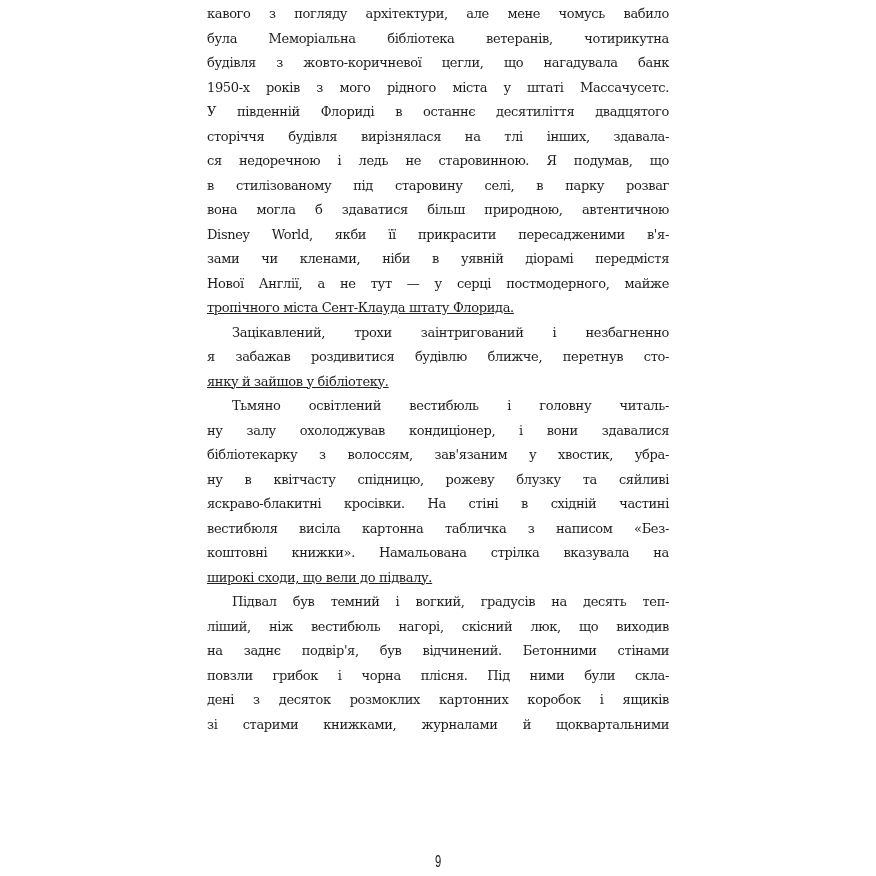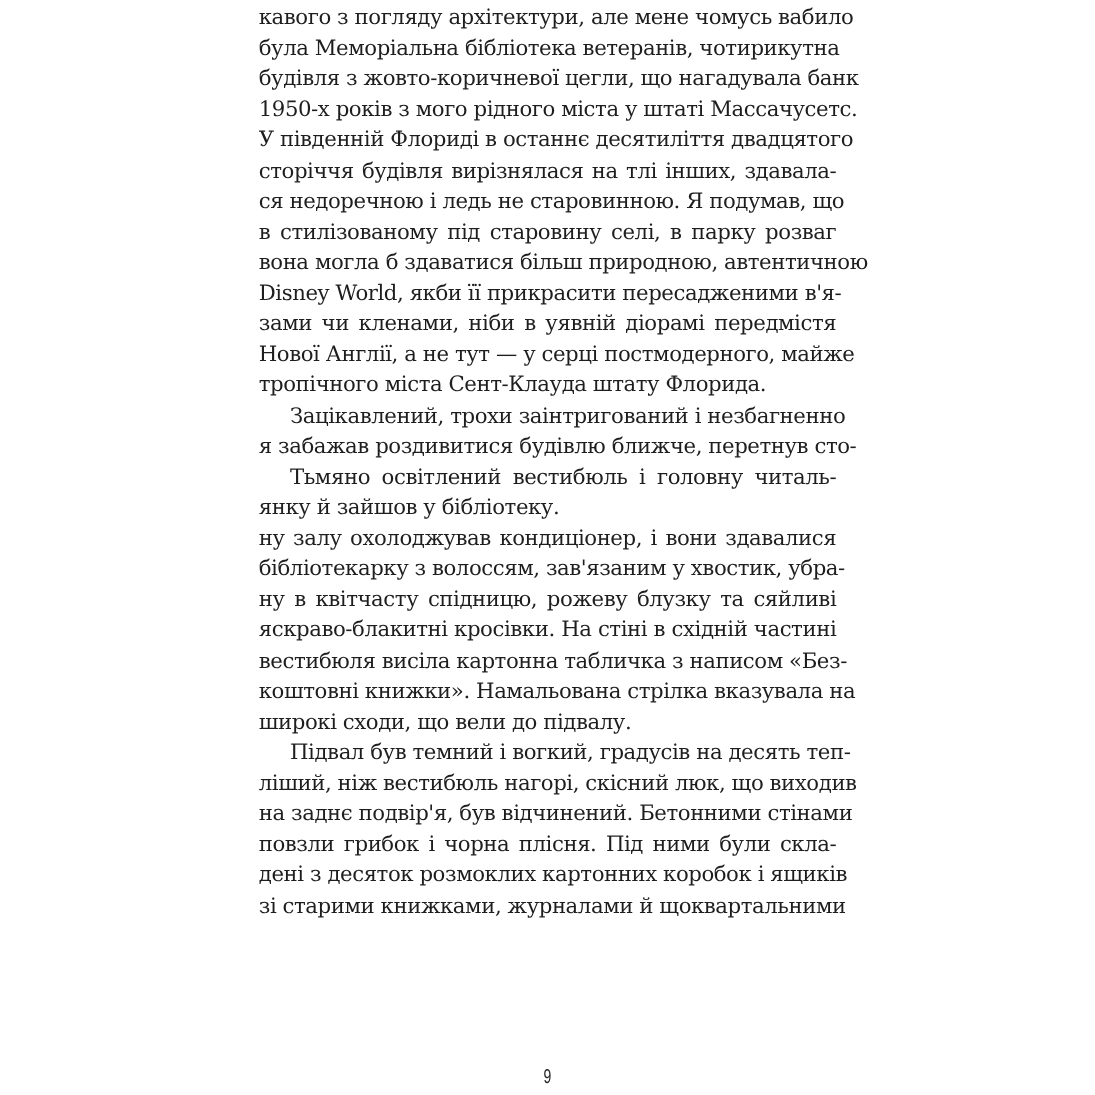--- a/index.html
+++ b/index.html
@@ -19,34 +19,35 @@
       top: 0px;
       width: 462px;
       height: 876px;
     }
     .text-block {
       position: absolute;
       left: 0;
       top: 2px;
       width: 462px;
       font-family: "DejaVu Serif", "Liberation Serif", serif;
-      font-size: 17px;
+      font-size: 13px;
       line-height: 24.5px;
       color: #1e1e1e;
       letter-spacing: -0.35px;
     }
     .line {
       display: block;
       white-space: nowrap;
       text-align: justify;
       text-align-last: justify;
       height: 24.5px;
     }
     .line.last {
       text-align-last: left;
+      text-decoration: underline;
     }
     .line.indent {
       padding-left: 25px;
     }
     .page-number {
       position: absolute;
       left: 0;
       width: 462px;
       top: 853px;
       text-align: center;
@@ -71,23 +72,23 @@
     <span class="line">ся недоречною і ледь не старовинною. Я подумав, що</span>
     <span class="line">в стилізованому під старовину селі, в парку розваг</span>
     <span class="line">вона могла б здаватися більш природною, автентичною</span>
     <span class="line">Disney World, якби її прикрасити пересадженими в'я-</span>
     <span class="line">зами чи кленами, ніби в уявній діорамі передмістя</span>
     <span class="line">Нової Англії, а не тут — у серці постмодерного, майже</span>
     <span class="line last">тропічного міста Сент-Клауда штату Флорида.</span>
 
     <span class="line indent">Зацікавлений, трохи заінтригований і незбагненно</span>
     <span class="line">я забажав роздивитися будівлю ближче, перетнув сто-</span>
+    <span class="line last">янку й зайшов у бібліотеку.</span>
+
     <span class="line indent">Тьмяно освітлений вестибюль і головну читаль-</span>
-
-    <span class="line last">янку й зайшов у бібліотеку.</span>
     <span class="line">ну залу охолоджував кондиціонер, і вони здавалися</span>
     <span class="line">бібліотекарку з волоссям, зав'язаним у хвостик, убра-</span>
     <span class="line">ну в квітчасту спідницю, рожеву блузку та сяйливі</span>
     <span class="line">яскраво-блакитні кросівки. На стіні в східній частині</span>
     <span class="line">вестибюля висіла картонна табличка з написом «Без-</span>
     <span class="line">коштовні книжки». Намальована стрілка вказувала на</span>
     <span class="line last">широкі сходи, що вели до підвалу.</span>
 
     <span class="line indent">Підвал був темний і вогкий, градусів на десять теп-</span>
     <span class="line">ліший, ніж вестибюль нагорі, скісний люк, що виходив</span>

